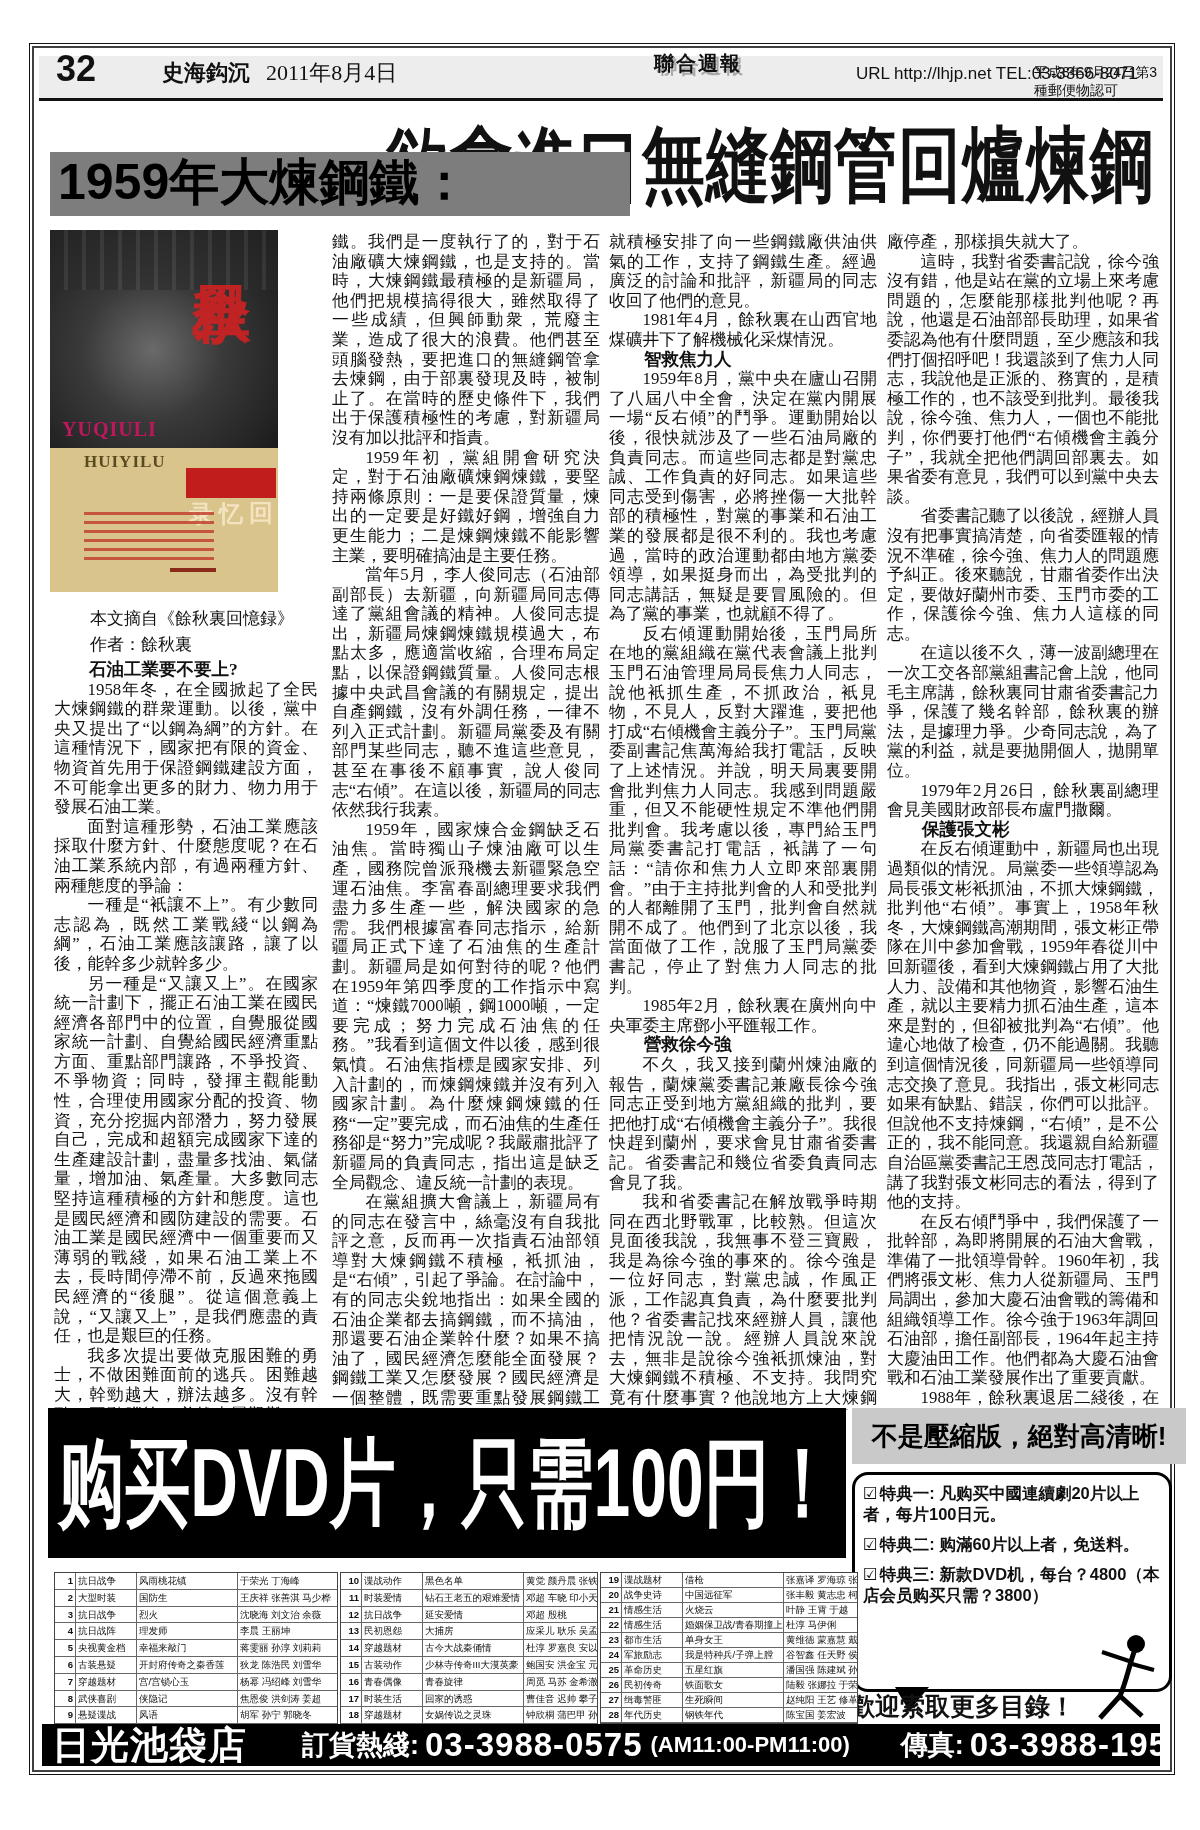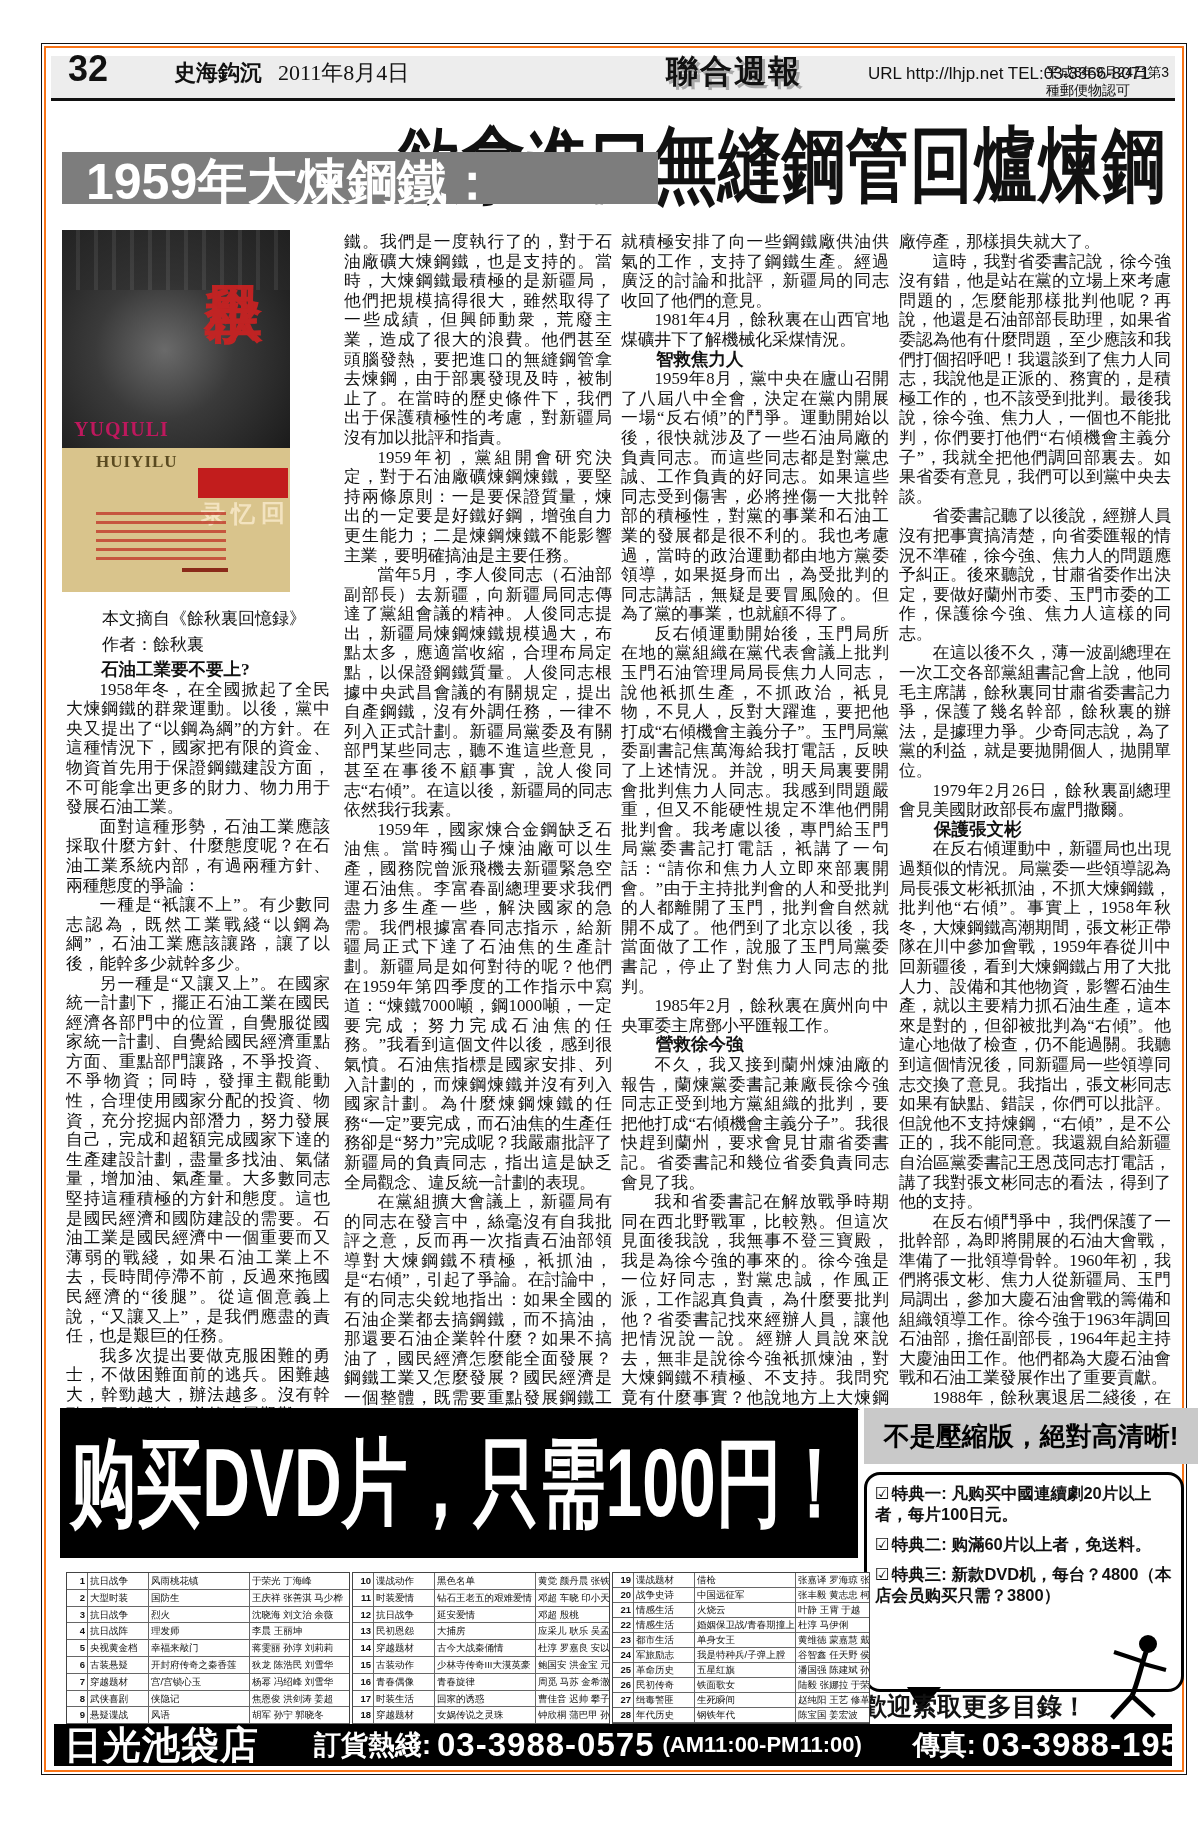--- a/index.html
+++ b/index.html
@@ -1,31 +1,31 @@
 <!DOCTYPE html>
 <html><head>
 <meta charset="utf-8">
 <style>
   html,body{margin:0;padding:0;background:#fff;}
   #page{position:relative;width:1200px;height:1830px;background:#fff;overflow:hidden;
         font-family:"Liberation Serif","DejaVu Serif",serif;color:#111;}
-  #frame{position:absolute;left:44px;top:46px;width:1136px;height:1722px;
-         border:2px solid #f97316;outline:1px solid #111;outline-offset:2px;background:#fff;}
+  #frame{position:absolute;left:32px;top:46px;width:1136px;height:1722px;
+         border:2px solid #404040;outline:1px solid #111;outline-offset:2px;background:#fff;}
   .abs{position:absolute;}
   
   .hband{left:5px;top:8px;width:1124px;height:42px;background:#ededed;border-bottom:3px solid #111;}
   .pgnum{left:22px;top:2px;font-family:"Liberation Sans","DejaVu Sans",sans-serif;font-weight:900;font-size:36px;line-height:38px;}
   .hsec{left:128px;top:10px;font-size:22px;font-weight:600;}
   .hdate{left:232px;top:10px;font-size:22px;}
-  .mast{left:620px;top:2px;font-family:"Liberation Sans","DejaVu Sans",sans-serif;font-weight:900;font-size:32px;letter-spacing:2px;text-shadow:3px 3px 0 #a8a8a8;}
+  .mast{left:620px;top:2px;font-family:"Liberation Sans","DejaVu Sans",sans-serif;font-weight:900;font-size:20px;letter-spacing:2px;text-shadow:3px 3px 0 #a8a8a8;}
   .hurl{left:822px;top:16px;font-size:17px;font-family:Liberation Sans, sans-serif;}
   .hcert{left:1000px;top:16px;font-size:14px;font-family:"Liberation Sans","DejaVu Sans",sans-serif;}
   
-  .kicker{left:16px;top:104px;width:572px;height:52px;background:#7d7d7d;color:#ffffff;
-          font-family:"Liberation Sans","DejaVu Sans",sans-serif;font-weight:900;font-size:50px;line-height:60px;padding-left:24px;white-space:nowrap;}
+  .kicker{left:16px;top:104px;width:572px;height:64px;background:#7d7d7d;color:#000000;
+          font-family:"Liberation Sans","DejaVu Sans",sans-serif;font-weight:900;font-size:50px;line-height:60px;padding-left:8px;white-space:nowrap;}
   .mainhl{left:352px;top:62px;font-family:"Liberation Sans","DejaVu Sans",sans-serif;font-weight:900;font-size:63px;
           white-space:nowrap;transform:scaleY(1.3);transform-origin:left top;letter-spacing:1px;
           text-shadow:2px 2px 0 #fff,-1px -1px 0 #fff;}
   
   .cover{left:16px;top:182px;width:228px;height:362px;background:#d9c48c;overflow:hidden;}
   .cover-photo{position:absolute;left:0;top:0;width:228px;height:218px;
     background:radial-gradient(circle at 45% 55%, #6a6a6a 0%, #3a3a3a 40%, #161616 100%);}
   .cover-shelf{position:absolute;left:0;top:0;width:228px;height:60px;background:repeating-linear-gradient(90deg,#2a2a2a 0 14px,#4a4a4a 14px 18px);opacity:.5;}
   .cover-rom1{position:absolute;left:12px;top:188px;color:#be185d;font-weight:bold;font-size:20px;letter-spacing:1px;}
   .cover-rom2{position:absolute;left:34px;top:222px;color:#5a4a20;font-weight:bold;font-size:17px;letter-spacing:1px;text-align:right;}

